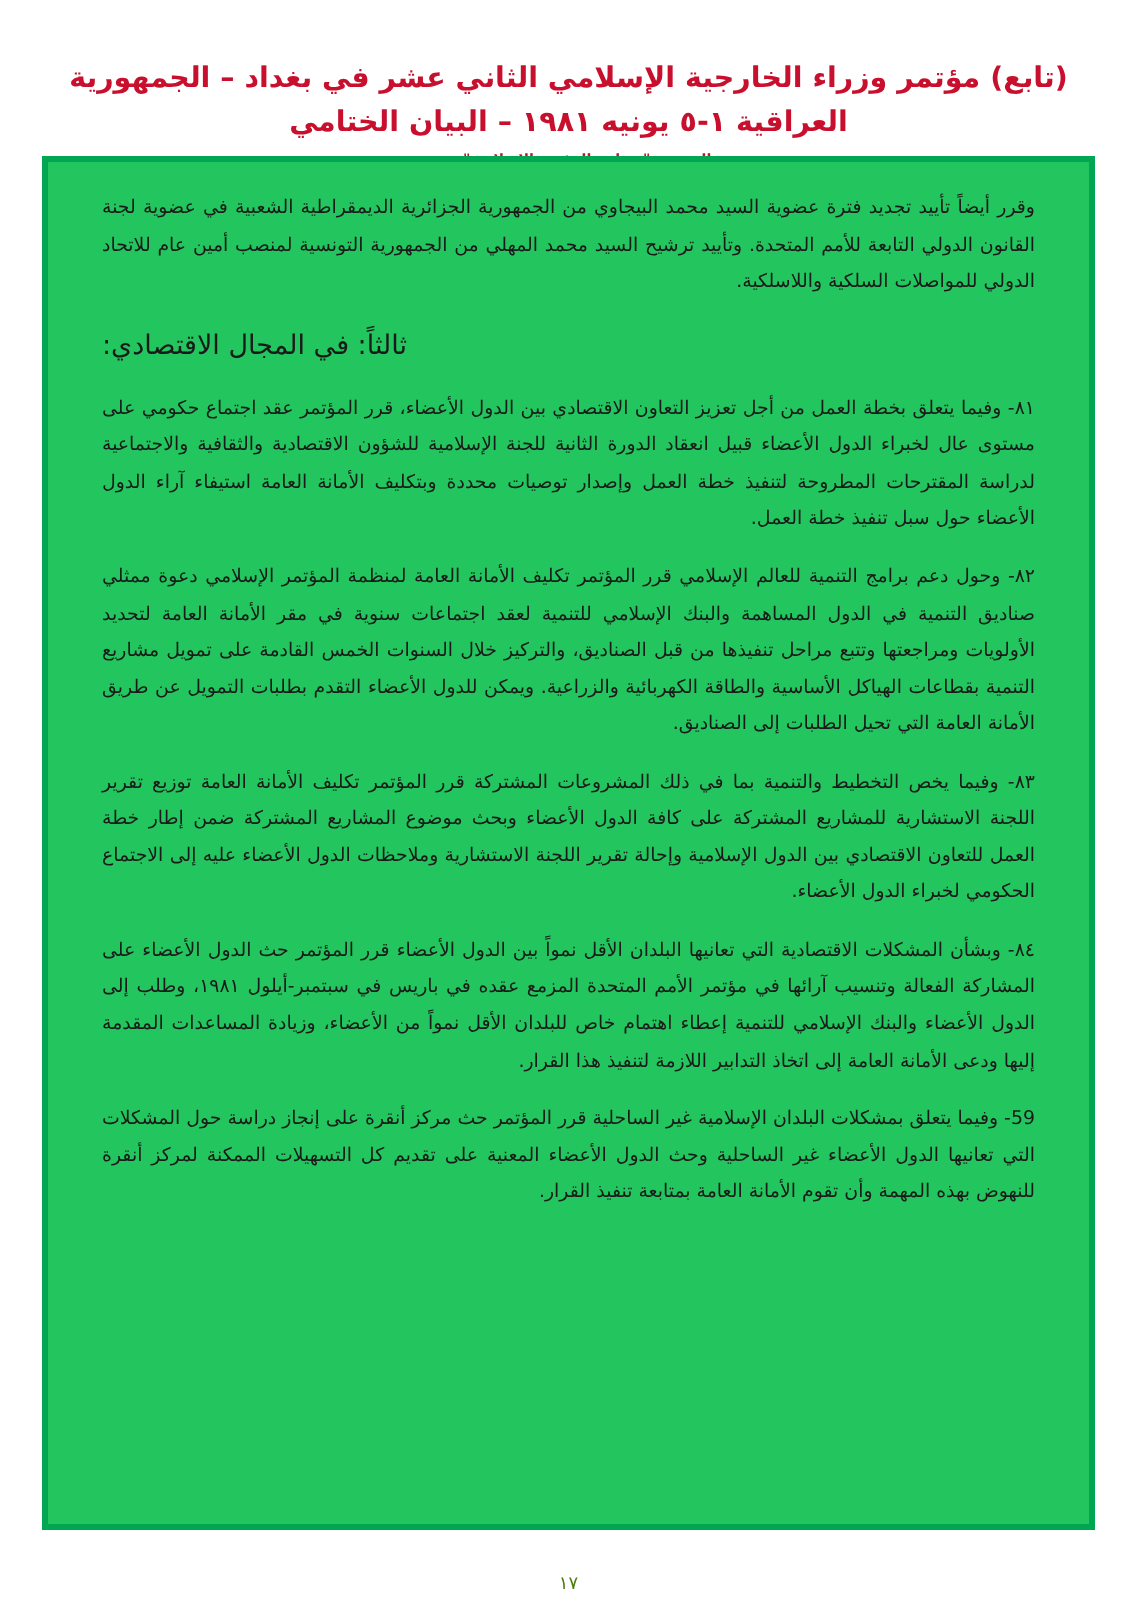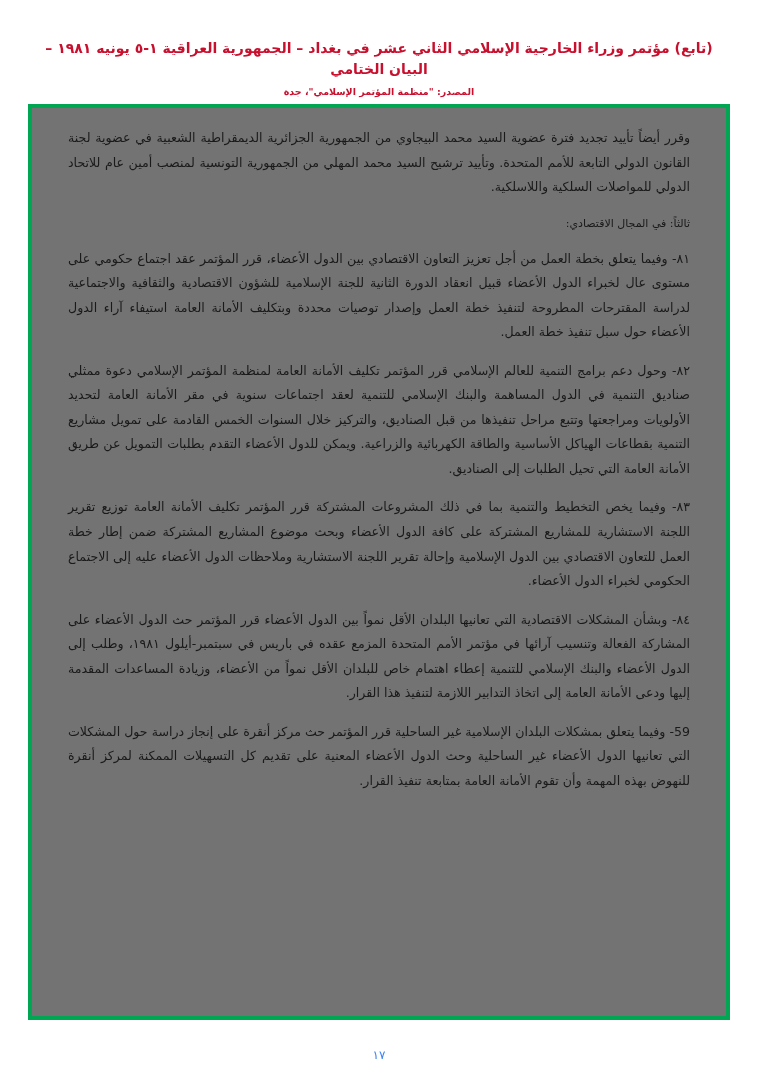--- a/index.html
+++ b/index.html
@@ -21,41 +21,41 @@
     position: relative;
     box-sizing: border-box;
   }
   .header {
     text-align: center;
     padding: 38px 30px 0 30px;
   }
   .header-title {
     color: #c8102e;
     font-weight: bold;
-    font-size: 14px;
+    font-size: 19px;
     line-height: 1.5;
     letter-spacing: 0px;
     direction: rtl;
   }
   .header-source {
     color: #c8102e;
     font-weight: bold;
     font-size: 9.5px;
     margin-top: 6px;
     direction: rtl;
   }
   .frame {
     position: absolute;
     top: 104px;
     right: 28px;
     left: 28px;
     bottom: 58px;
     border: 4px solid #00a651;
     box-sizing: border-box;
-    background: #737373;
+    background: #22c55e;
   }
   .content {
     position: absolute;
     top: 0;
     right: 0;
     left: 0;
     bottom: 0;
     padding: 18px 36px 10px 36px;
     box-sizing: border-box;
     direction: rtl;
@@ -66,34 +66,34 @@
     margin: 0 0 14px 0;
     font-size: 12.6px;
     line-height: 1.95;
     text-align: justify;
     text-justify: inter-word;
     color: #1a1a1a;
     direction: rtl;
   }
   p.heading {
     margin: 0 0 12px 0;
-    font-size: 11px;
+    font-size: 18px;
     line-height: 1.9;
-    text-align: right;
+    text-align: left;
     color: #1a1a1a;
     direction: rtl;
   }
   .footer {
     position: absolute;
     bottom: 16px;
     left: 0;
     right: 0;
     text-align: center;
     font-size: 12px;
-    color: #3b82f6;
+    color: #4d7c0f;
   }
 </style>
 </head>
 <body>
 
 <div class="page">
 
   <div class="header">
     <div class="header-title">(تابع) مؤتمر وزراء الخارجية الإسلامي الثاني عشر في بغداد – الجمهورية العراقية ١-٥ يونيه ١٩٨١ – البيان الختامي</div>
     <div class="header-source">المصدر: "منظمة المؤتمر الإسلامي"، جدة</div>

